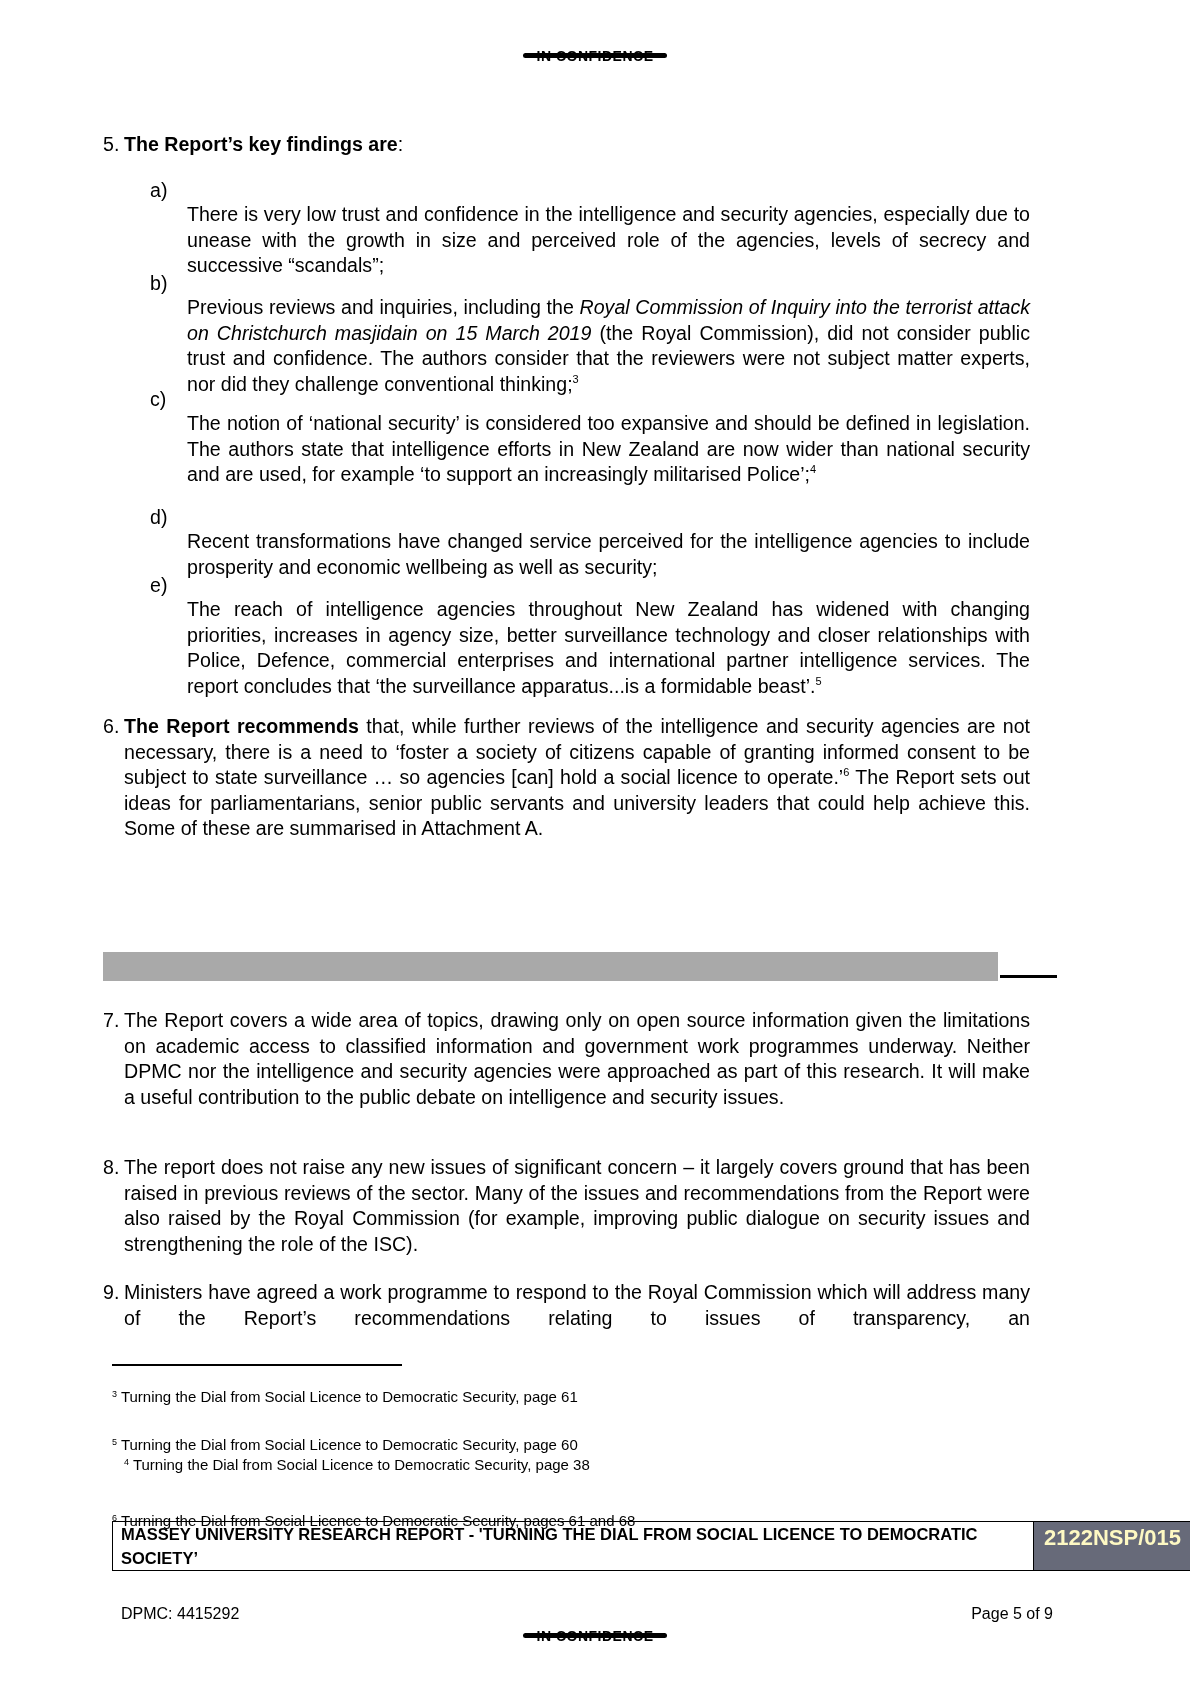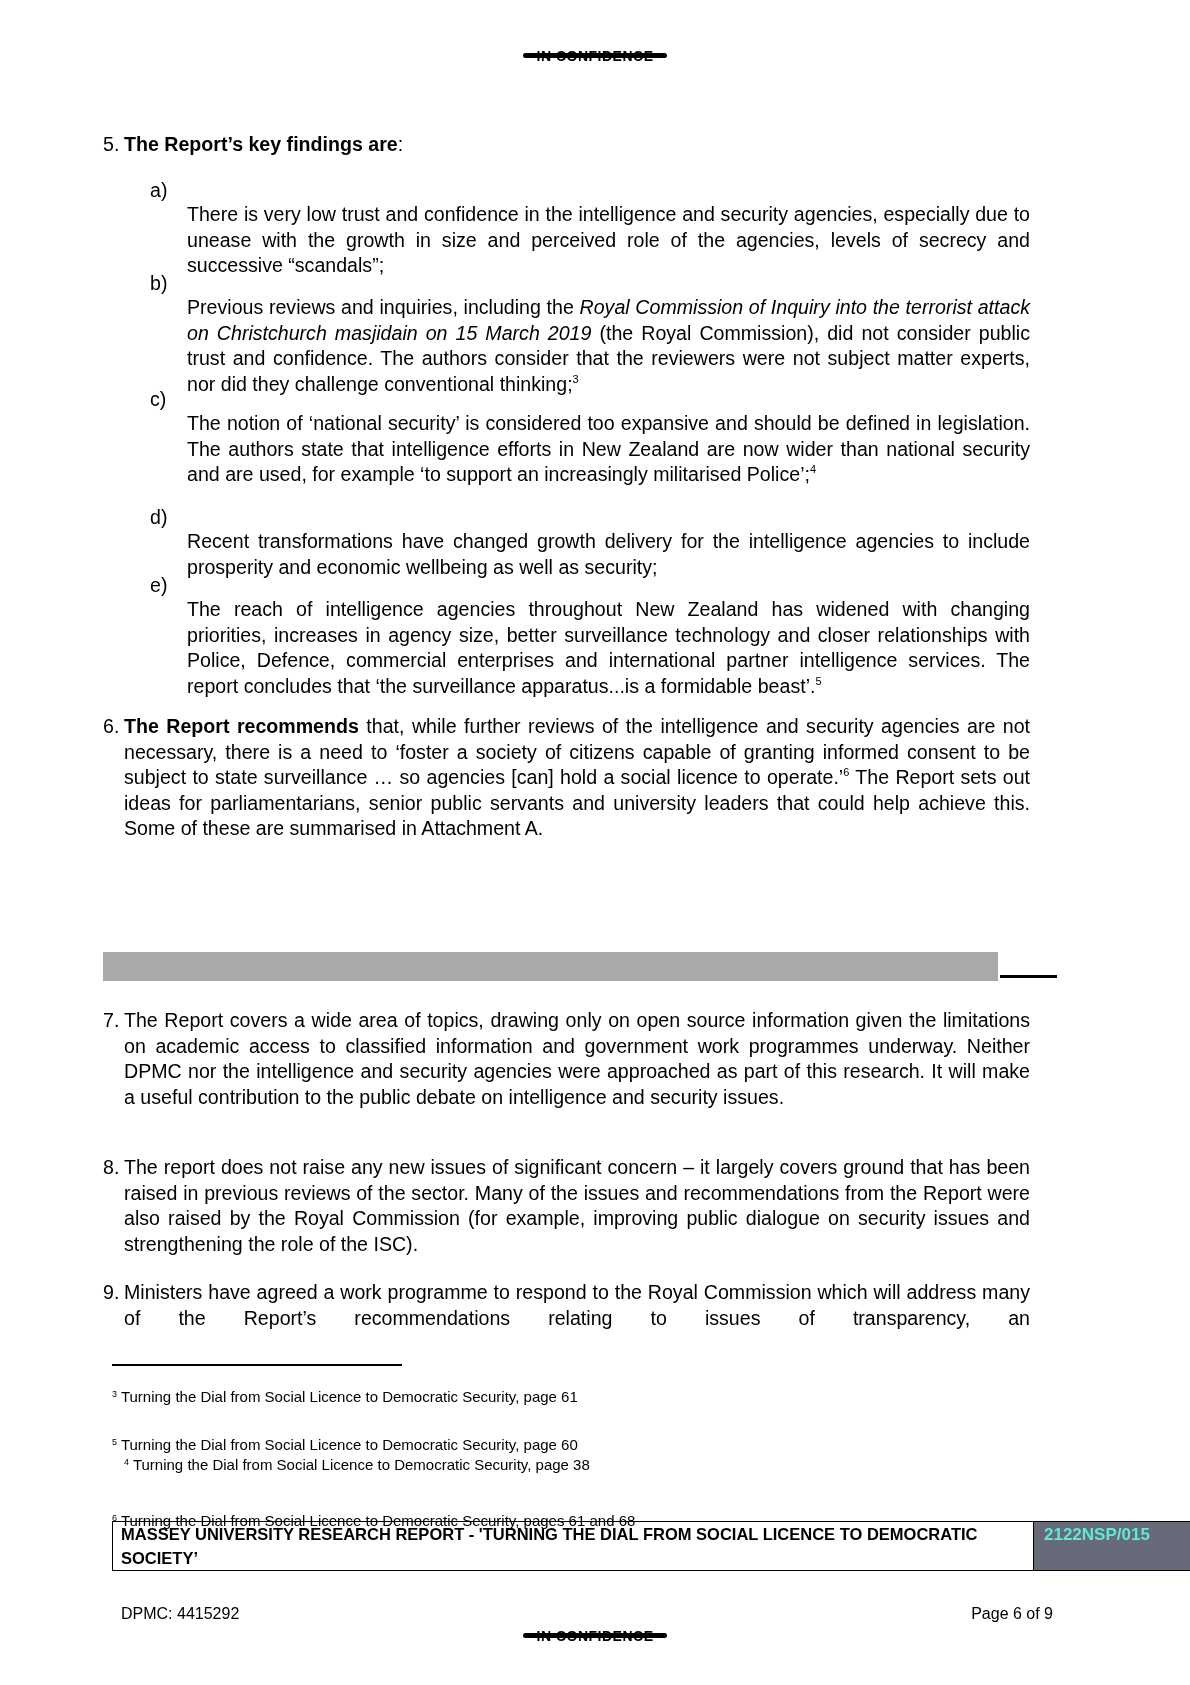--- a/index.html
+++ b/index.html
@@ -31,22 +31,22 @@
               background: #a9a9a9; font-size: 18px; line-height: 26px; padding-left: 9px; box-sizing: border-box; }
     .redact-rule { position: absolute; left: 1000px; top: 975px; width: 57px; height: 3px; background: #000; }
 
     .fn-rule { position: absolute; left: 112px; top: 1364px; width: 290px; height: 2px; background: #000; }
     .fn { position: absolute; left: 112px; font-size: 15px; line-height: 18px; }
     .fn sup { font-size: 9px; vertical-align: 5px; }
 
     .footer-box { position: absolute; left: 112px; top: 1521px; width: 1080px; height: 50px;
                   border: 1.5px solid #000; box-sizing: border-box; display: flex; }
     .footer-box .title { flex: 1; font-weight: bold; font-size: 16.5px; line-height: 24px; padding: 0 8px; }
-    .footer-box .ref { width: 158px; background: #676a79; color: #5eead4; font-weight: bold;
-                       font-size: 17px; padding: 3px 10px; box-sizing: border-box; border-left: 1.5px solid #000; }
+    .footer-box .ref { width: 158px; background: #676a79; color: #fef9c3; font-weight: bold;
+                       font-size: 22px; padding: 3px 10px; box-sizing: border-box; border-left: 1.5px solid #000; }
 
     .foot-left { position: absolute; left: 121px; top: 1605px; font-size: 16px; }
     .foot-right { position: absolute; right: 137px; top: 1605px; font-size: 16px; }
   </style>
 </head>
 <body>
 
 <div class="conf top"><span>IN CONFIDENCE</span></div>
 
 <div class="para" style="top:132px;">
@@ -64,21 +64,21 @@
   <div class="body"><span>Previous reviews and inquiries, including the </span><i>Royal Commission of Inquiry into the terrorist attack on Christchurch masjidain on 15 March 2019</i><span> (the Royal Commission), did not consider public trust and confidence. The authors consider that the reviewers were not subject matter experts, nor did they challenge conventional thinking;</span><sup>3</sup></div>
 </div>
 
 <div class="sub" style="top:387px;">
   <span class="num">c)</span>
   <div class="body"><span>The notion of ‘national security’ is considered too expansive and should be defined in legislation. The authors state that intelligence efforts in New Zealand are now wider than national security and are used, for example ‘to support an increasingly militarised Police’;</span><sup>4</sup></div>
 </div>
 
 <div class="sub" style="top:505px;">
   <span class="num">d)</span>
-  <div class="body">Recent transformations have changed growth delivery for the intelligence agencies to include prosperity and economic wellbeing as well as security;</div>
+  <div class="body">Recent transformations have changed service perceived for the intelligence agencies to include prosperity and economic wellbeing as well as security;</div>
 </div>
 
 <div class="sub" style="top:573px;">
   <span class="num">e)</span>
   <div class="body"><span>The reach of intelligence agencies throughout New Zealand has widened with changing priorities, increases in agency size, better surveillance technology and closer relationships with Police, Defence, commercial enterprises and international partner intelligence services. The report concludes that ‘the surveillance apparatus...is a formidable beast’.</span><sup>5</sup></div>
 </div>
 
 <div class="para" style="top:714px;">
   <span class="num">6.</span>
   <div class="body last-line-left"><b>The Report recommends</b><span> that, while further reviews of the intelligence and security agencies are not necessary, there is a need to ‘foster a society of citizens capable of granting informed consent to be subject to state surveillance … so agencies [can] hold a social licence to operate.’</span><sup>6</sup><span> The Report sets out ideas for parliamentarians, senior public servants and university leaders that could help achieve this. Some of these are summarised in Attachment A.</span></div>
@@ -107,15 +107,15 @@
 <div class="fn" style="top:1456px;margin-left:12px;"><sup>4</sup><span> Turning the Dial from Social Licence to Democratic Security, page 38</span></div>
 <div class="fn" style="top:1436px;"><sup>5</sup><span> Turning the Dial from Social Licence to Democratic Security, page 60</span></div>
 <div class="fn" style="top:1512px;"><sup>6</sup><span> Turning the Dial from Social Licence to Democratic Security, pages 61 and 68</span></div>
 
 <div class="footer-box">
   <div class="title">MASSEY UNIVERSITY RESEARCH REPORT - 'TURNING THE DIAL FROM SOCIAL LICENCE TO DEMOCRATIC SOCIETY’</div>
   <div class="ref">2122NSP/015</div>
 </div>
 
 <div class="foot-left">DPMC: 4415292</div>
-<div class="foot-right">Page 6 of 9</div>
+<div class="foot-right">Page 5 of 9</div>
 
 <div class="conf bottom"><span>IN CONFIDENCE</span></div>
 
 </body></html>

